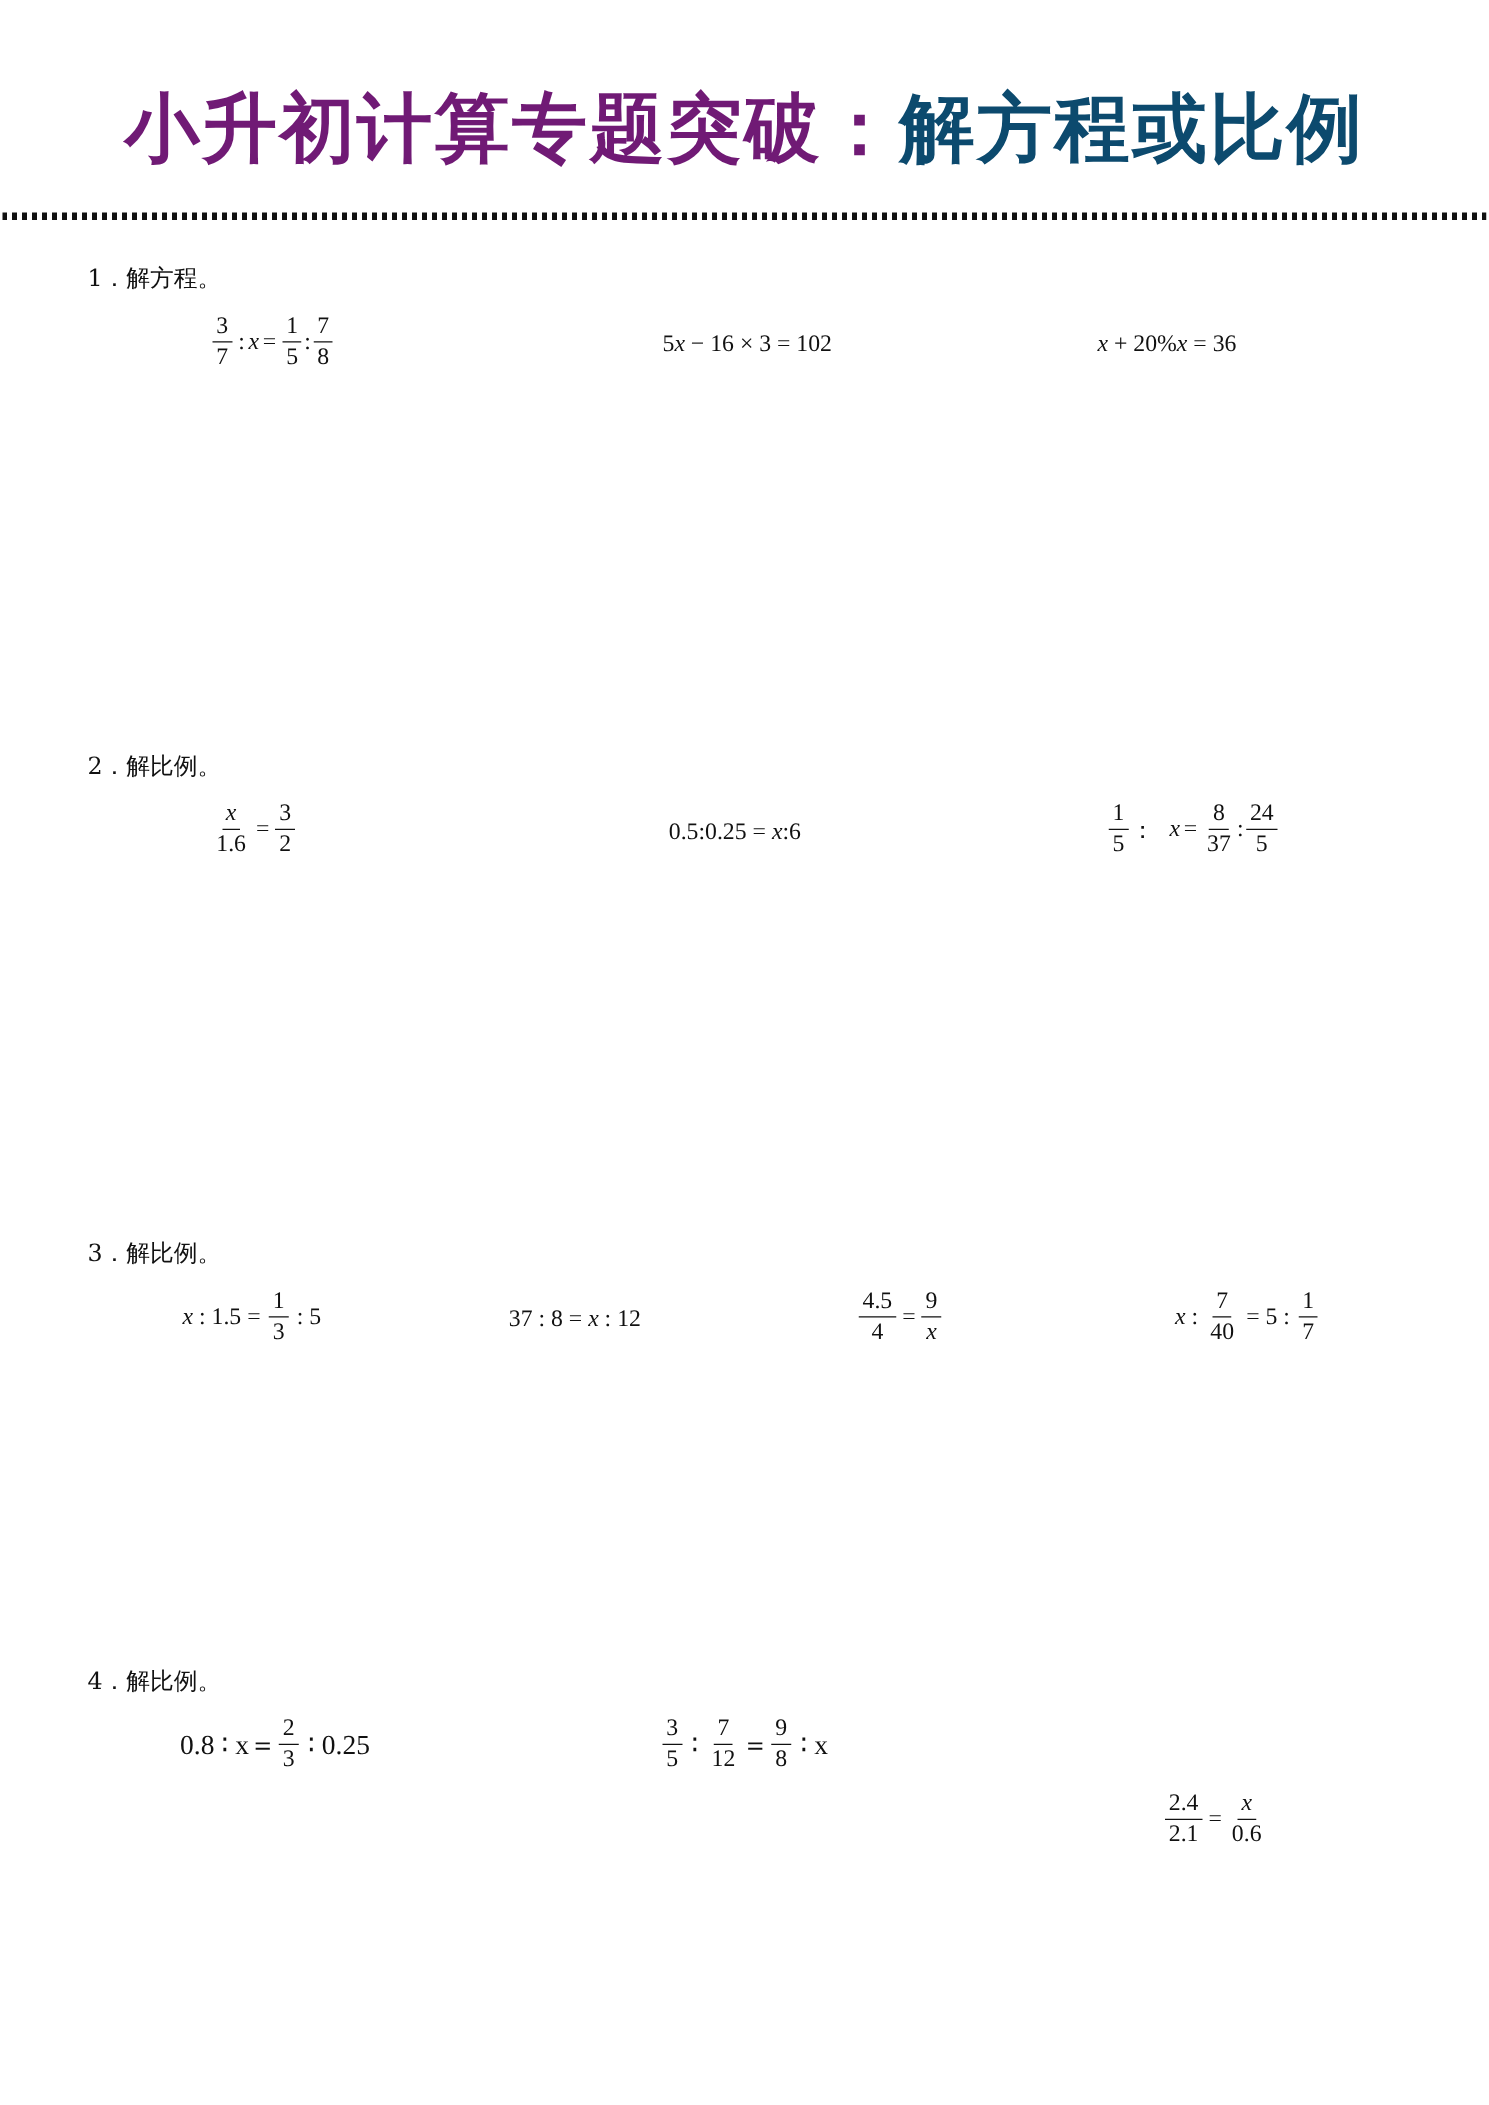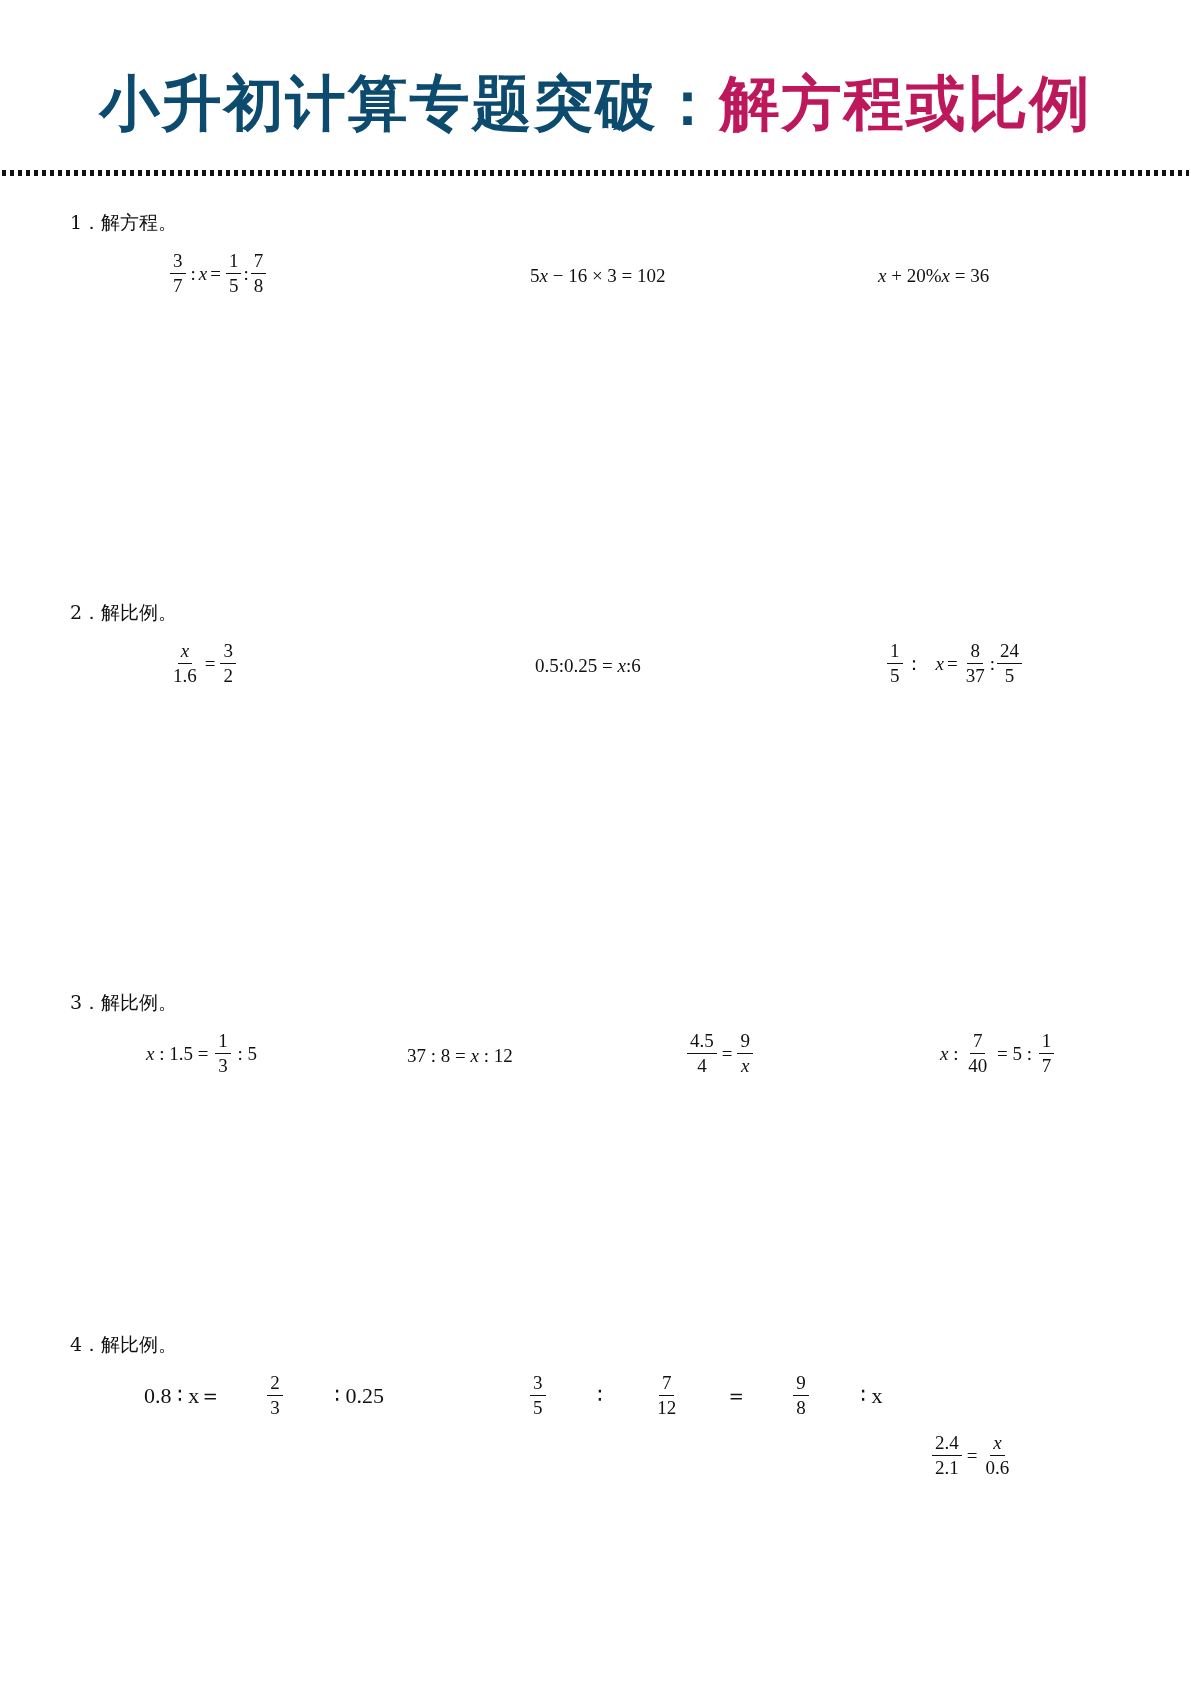--- a/index.html
+++ b/index.html
@@ -1,29 +1,29 @@
 <!DOCTYPE html>
 <html><head>
 <meta charset="utf-8">
 <style>
   html, body { margin: 0; padding: 0; background: #ffffff; }
   body { width: 1191px; height: 1684px; position: relative; overflow: hidden;
          font-family: "Liberation Serif", "DejaVu Serif", serif; color: #111; }
   .title { position: absolute; top: 58px; left: 0; width: 1191px; text-align: center;
            font-family: "DejaVu Sans", "Liberation Sans", sans-serif; font-size: 60px;
            font-weight: bold; letter-spacing: 2px; line-height: 90px; }
-  .title .black { color: #0c4a6e; }
-  .title .red { color: #be185d; }
+  .title .black { color: #701a75; }
+  .title .red { color: #0c4a6e; }
   .sep { position: absolute; top: 170px; left: 2px; width: 1187px; height: 6px;
          background-image: repeating-linear-gradient(to right, #111 0 4px, transparent 4px 8px); }
   .qhead { position: absolute; left: 70px; font-size: 19px;
            font-family: "DejaVu Serif", "Liberation Serif", serif; }
   .eq { position: absolute; font-size: 19px; display: flex; align-items: center; white-space: nowrap;
         font-family: "Liberation Serif", serif; }
-  .eq.big { font-size: 22px; gap: 44px; }
+  .eq.big { font-size: 22px; }
   .frac { display: inline-flex; flex-direction: column; align-items: center; margin: 0 2px;
           vertical-align: middle; }
   .frac .num { border-bottom: 1px solid #111; padding: 0 3px 1px; line-height: 22px; }
   .frac .den { padding: 1px 3px 0; line-height: 22px; }
   .op { margin: 0 3px; }
   .i { font-style: italic; }
 </style>
 </head>
 <body>
 

